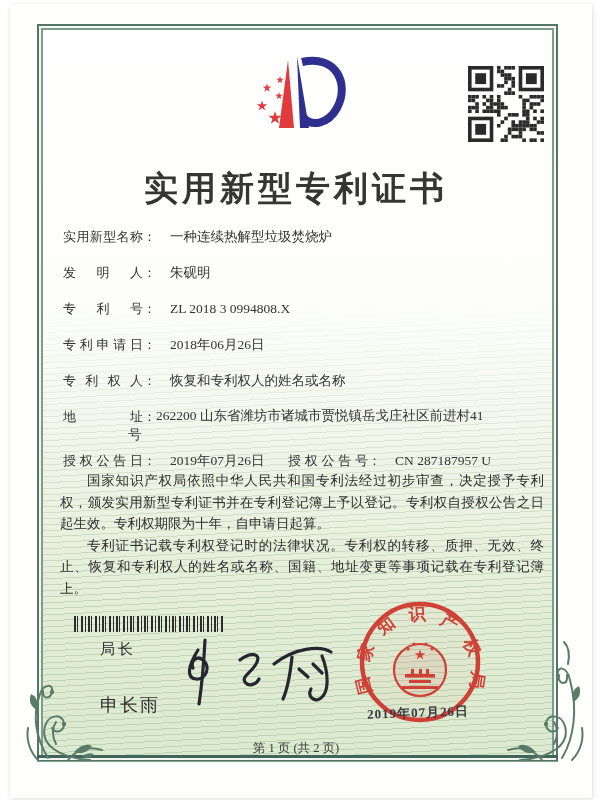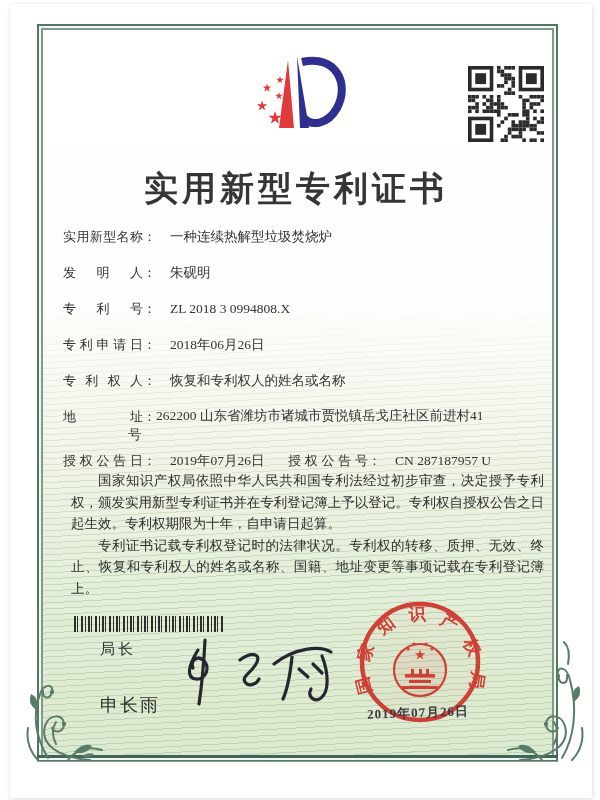--- a/index.html
+++ b/index.html
@@ -26,21 +26,21 @@
     font-size:34px;font-weight:600;letter-spacing:4px;color:#353535;}
   .fields{position:absolute;left:53px;top:222px;right:40px;}
   .row{height:22px;line-height:22px;margin-bottom:14px;white-space:nowrap;position:relative;}
   .row.addr-row{height:38px;margin-bottom:6px;}
   .flabel{display:inline-flex;justify-content:space-between;width:80px;font-size:13px;color:#333;vertical-align:top;}
   .colon{font-size:13px;color:#333;vertical-align:top;}
   .fvalue{font-size:13.5px;color:#333;margin-left:14px;vertical-align:top;}
   .fvalue.addr{display:inline-block;white-space:normal;width:360px;margin-left:-28px;
     text-indent:28px;line-height:19px;}
   .fgroup2{position:absolute;left:225px;top:0;}
-  .paras{position:absolute;left:50px;right:48px;top:466px;color:#2e2e2e;margin-left:11px;}
+  .paras{position:absolute;left:50px;right:48px;top:466px;color:#2e2e2e;}
   .paras p{margin:0;font-size:13.5px;line-height:21.5px;text-indent:2em;text-align:justify;}
   .barcode{position:absolute;left:64px;top:612px;width:150px;height:16px;
     background:repeating-linear-gradient(90deg,#2d2d2d 0 2px,rgba(0,0,0,0) 2px 3px,#2d2d2d 3px 4px,rgba(0,0,0,0) 4px 7px,#2d2d2d 7px 9px,rgba(0,0,0,0) 9px 11px,#2d2d2d 11px 12px,rgba(0,0,0,0) 12px 14px);}
   .seal{position:absolute;left:344px;top:592px;opacity:.95;}
   .seal-date{position:absolute;left:342px;top:700px;width:132px;text-align:center;
     font-size:13px;font-weight:bold;letter-spacing:1px;color:#3a3a44;transform:rotate(-2deg);}
   .signer-title{position:absolute;left:90px;top:636px;font-size:15px;letter-spacing:3px;color:#2d2d2d;}
   .signer-name{position:absolute;left:90px;top:689px;font-size:18px;letter-spacing:2px;color:#2d2d2d;}
   .signature{position:absolute;left:160px;top:628px;}
   .page-info{position:absolute;left:0;right:10px;top:736px;text-align:center;font-size:12.5px;color:#3a3a3a;}
@@ -351,14 +351,15 @@
       <path d="M35,8 C34,28 32,52 29,72"></path>
       <path d="M70,28 C80,20 91,21 87,30 C83,40 71,44 75,50 C78,55 86,53 89,47"></path>
       <path d="M104,32 C124,16 150,13 161,20"></path>
       <path d="M122,25 C120,44 117,58 113,67"></path>
       <path d="M152,24 C159,42 159,60 151,66 C144,71 137,64 141,57"></path>
       <path d="M129,37 L138,45"></path>
       <path d="M143,32 L152,41"></path>
     </g>
   </svg>
 
+  <div class="page-info">第 1 页 (共 2 页)</div>
   <div class="back-note">其他事项参见背面</div>
 </div>
 
 </body></html>

